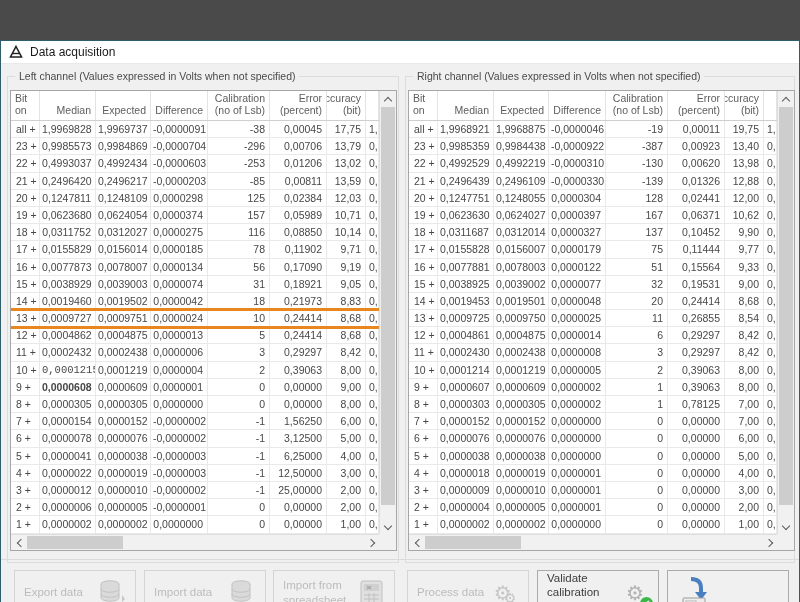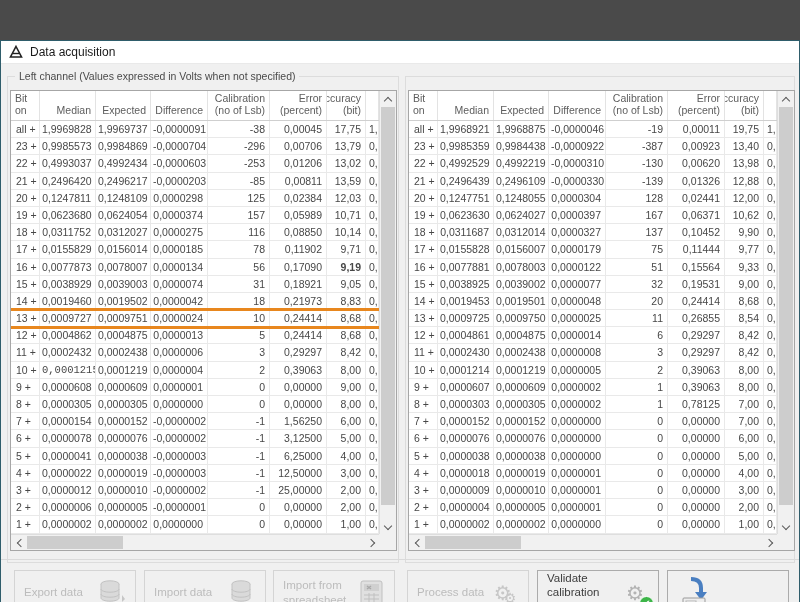--- a/index.html
+++ b/index.html
@@ -197,21 +197,21 @@
               <div class="tcell aright" style="width: 39px;">9,71</div>
               <div class="tcell aleft sliver" style="width: 13px;">0,0</div>
             </div>
             <div class="trow">
               <div class="tcell aleft" style="width: 29px;">16 +</div>
               <div class="tcell aright" style="width: 56px;">0,0077873</div>
               <div class="tcell aright" style="width: 55px;">0,0078007</div>
               <div class="tcell aright" style="width: 57px;">0,0000134</div>
               <div class="tcell aright" style="width: 62px;">56</div>
               <div class="tcell aright" style="width: 57px;">0,17090</div>
-              <div class="tcell aright" style="width: 39px; font-weight: bold;">9,19</div>
+              <div class="tcell aright" style="width: 39px;">9,19</div>
               <div class="tcell aleft sliver" style="width: 13px;">0,0</div>
             </div>
             <div class="trow">
               <div class="tcell aleft" style="width: 29px;">15 +</div>
               <div class="tcell aright" style="width: 56px;">0,0038929</div>
               <div class="tcell aright" style="width: 55px;">0,0039003</div>
               <div class="tcell aright" style="width: 57px;">0,0000074</div>
               <div class="tcell aright" style="width: 62px;">31</div>
               <div class="tcell aright" style="width: 57px;">0,18921</div>
               <div class="tcell aright" style="width: 39px;">9,05</div>
@@ -263,21 +263,21 @@
               <div class="tcell aright" style="width: 56px; font-family: Liberation Mono, monospace;">0,0001215</div>
               <div class="tcell aright" style="width: 55px;">0,0001219</div>
               <div class="tcell aright" style="width: 57px;">0,0000004</div>
               <div class="tcell aright" style="width: 62px;">2</div>
               <div class="tcell aright" style="width: 57px;">0,39063</div>
               <div class="tcell aright" style="width: 39px;">8,00</div>
               <div class="tcell aleft sliver" style="width: 13px;">0,0</div>
             </div>
             <div class="trow">
               <div class="tcell aleft" style="width: 29px;">9 +</div>
-              <div class="tcell aright" style="width: 56px;">0,0000608</div>
+              <div class="tcell aright" style="width: 56px; font-weight: bold;">0,0000608</div>
               <div class="tcell aright" style="width: 55px;">0,0000609</div>
               <div class="tcell aright" style="width: 57px;">0,0000001</div>
               <div class="tcell aright" style="width: 62px;">0</div>
               <div class="tcell aright" style="width: 57px;">0,00000</div>
               <div class="tcell aright" style="width: 39px;">9,00</div>
               <div class="tcell aleft sliver" style="width: 13px;">0,0</div>
             </div>
             <div class="trow">
               <div class="tcell aleft" style="width: 29px;">8 +</div>
               <div class="tcell aright" style="width: 56px;">0,0000305</div>
@@ -375,20 +375,21 @@
             <div class="hthumb"></div>
             <div class="sbtn sright">
               <i class="chev right"></i>
             </div>
           </div>
           <div class="corner"></div>
         </div>
     </div>
 
     <div class="panel right">
+      <span class="panel-label">Right channel (Values expressed in Volts when not specified)</span>
       <div class="table" id="right-table">
           <div class="thead">
             <div class="hcell aleft" style="width: 29px;">Bit
 on</div>
             <div class="hcell aright" style="width: 56px;">Median</div>
             <div class="hcell aright" style="width: 55px;">Expected</div>
             <div class="hcell aright" style="width: 57px;">Difference</div>
             <div class="hcell aright" style="width: 62px;">Calibration
 (no of Lsb)</div>
             <div class="hcell aright" style="width: 57px;">Error
@@ -453,21 +454,21 @@
               <div class="tcell aright" style="width: 56px;">0,0623630</div>
               <div class="tcell aright" style="width: 55px;">0,0624027</div>
               <div class="tcell aright" style="width: 57px;">0,0000397</div>
               <div class="tcell aright" style="width: 62px;">167</div>
               <div class="tcell aright" style="width: 57px;">0,06371</div>
               <div class="tcell aright" style="width: 39px;">10,62</div>
               <div class="tcell aleft sliver" style="width: 13px;">0,0</div>
             </div>
             <div class="trow">
               <div class="tcell aleft" style="width: 29px;">18 +</div>
-              <div class="tcell aright" style="width: 56px;">0,0311687</div>
+              <div class="tcell aright" style="width: 56px; text-align: center;">0,0311687</div>
               <div class="tcell aright" style="width: 55px;">0,0312014</div>
               <div class="tcell aright" style="width: 57px;">0,0000327</div>
               <div class="tcell aright" style="width: 62px;">137</div>
               <div class="tcell aright" style="width: 57px;">0,10452</div>
               <div class="tcell aright" style="width: 39px;">9,90</div>
               <div class="tcell aleft sliver" style="width: 13px;">0,0</div>
             </div>
             <div class="trow">
               <div class="tcell aleft" style="width: 29px;">17 +</div>
               <div class="tcell aright" style="width: 56px;">0,0155828</div>

